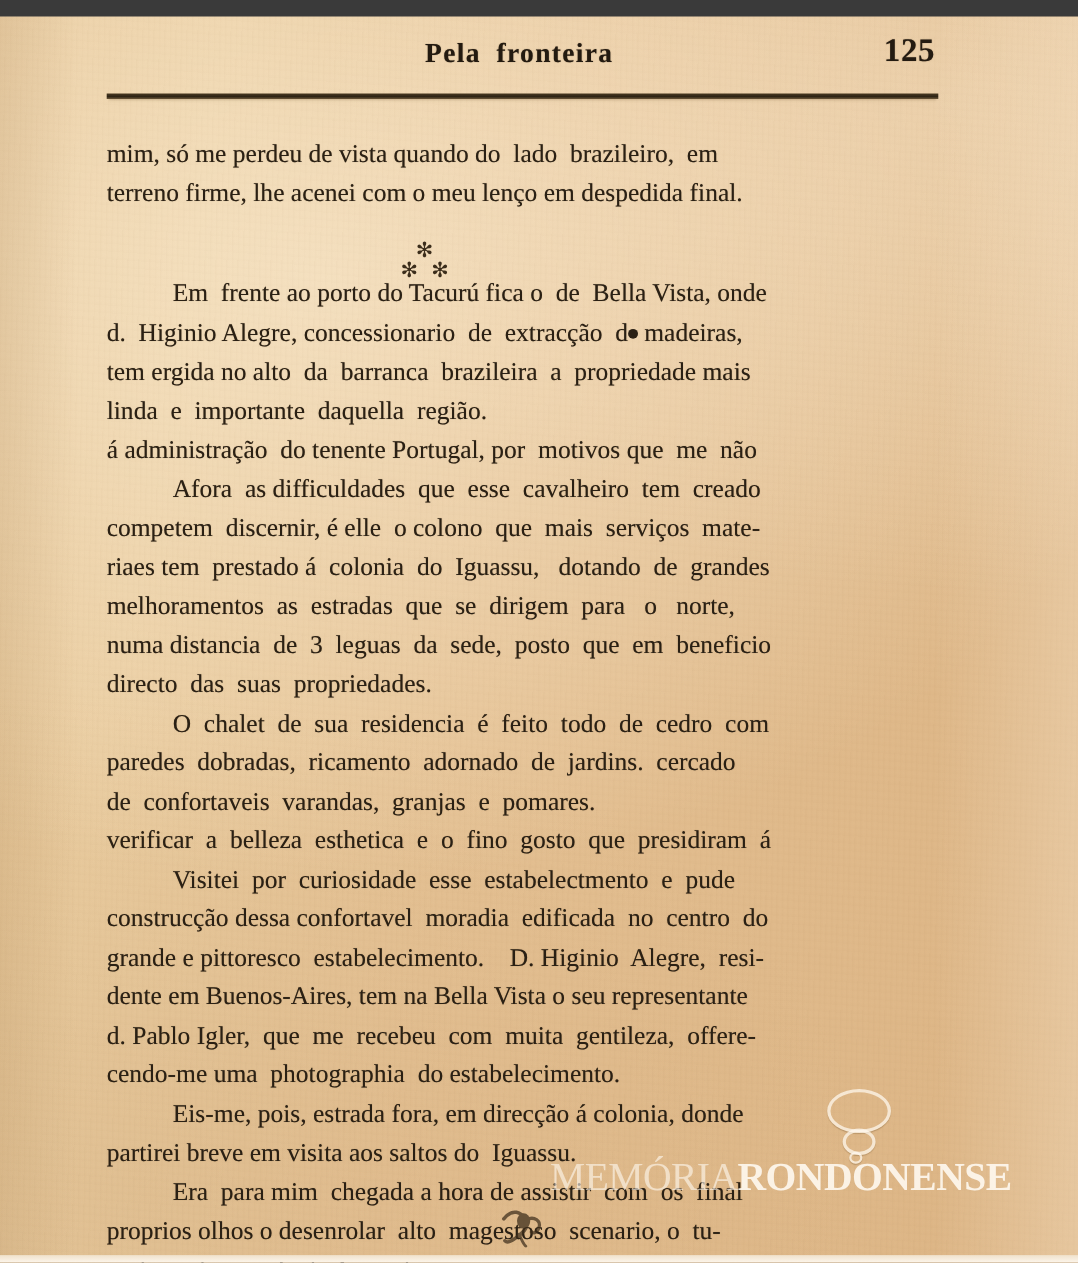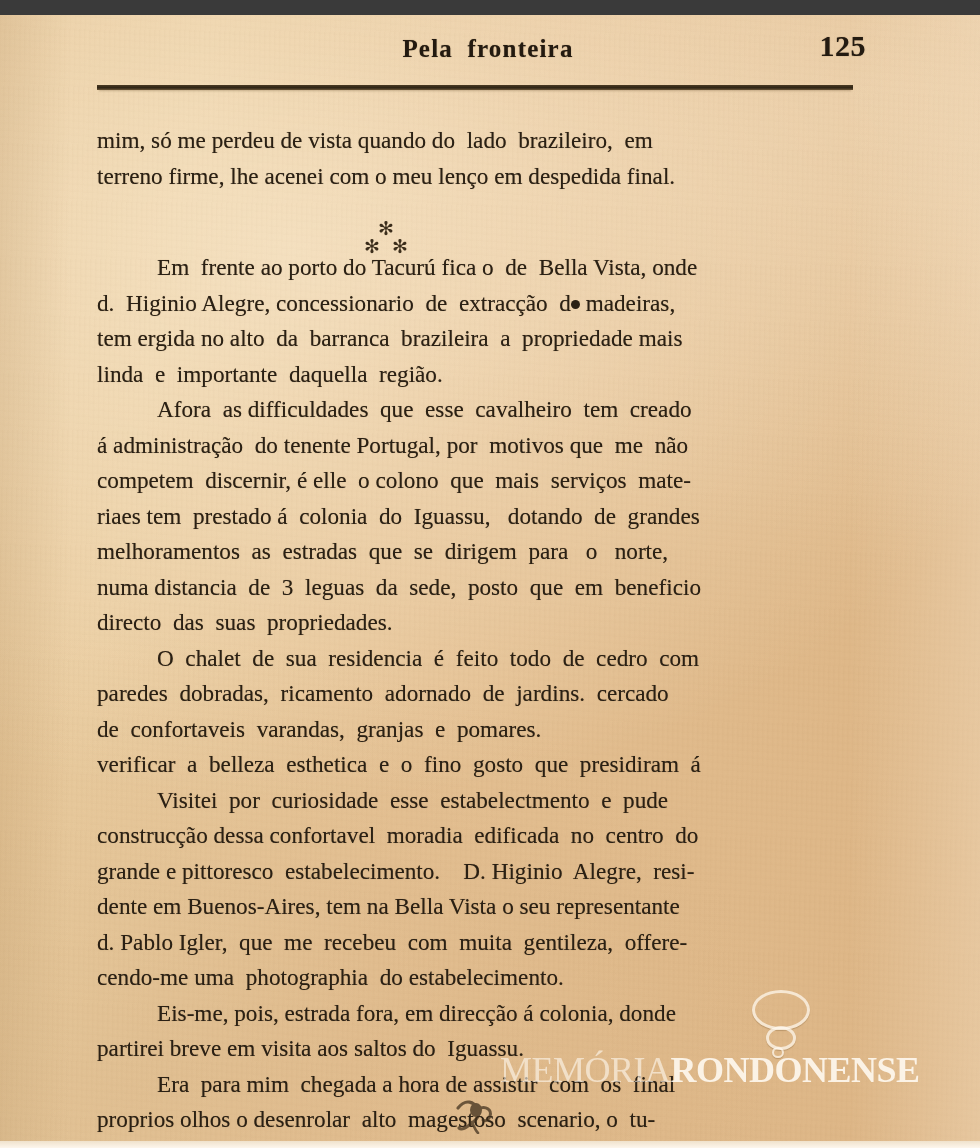--- a/index.html
+++ b/index.html
@@ -64,21 +64,21 @@
   .content {
     position: absolute;
     top: 15px; left: 0; right: 0; bottom: 0;
     z-index: 3;
   }
 
   
   .runhead {
     position: absolute;
     top: 20px;
-    left: 110px;
+    left: 94px;
     width: 756px;
     display: flex;
     align-items: baseline;
     justify-content: center;
   }
   .runhead-title {
     font-weight: bold;
     font-size: 25px;
     letter-spacing: 1.2px;
     color: #231a10;
@@ -255,22 +255,22 @@
             <span class="ln"><span>terreno firme, lhe acenei com o meu lenço em despedida final.</span></span>
           </p>
           <div style="height: 56px;"></div>
           <p class="para" id="para-bella-vista">
             <span class="ln"><span class="indent"></span><span>Em  frente ao porto do Tacurú fica o  de  Bella Vista, onde</span></span>
             <span class="ln"><span>d.  Higinio Alegre, concessionario  de  extracção  d</span><span class="blot"></span><span> madeiras,</span></span>
             <span class="ln"><span>tem ergida no alto  da  barranca  brazileira  a  propriedade mais</span></span>
             <span class="ln"><span>linda  e  importante  daquella  região.</span></span>
           </p>
           <p class="para" id="para-afora">
+            <span class="ln"><span>á administração  do tenente Portugal, por  motivos que  me  não</span></span>
             <span class="ln"><span class="indent"></span><span>Afora  as difficuldades  que  esse  cavalheiro  tem  creado</span></span>
-            <span class="ln"><span>á administração  do tenente Portugal, por  motivos que  me  não</span></span>
             <span class="ln"><span>competem  discernir, é elle  o colono  que  mais  serviços  mate-</span></span>
             <span class="ln"><span>riaes tem  prestado á  colonia  do  Iguassu,   dotando  de  grandes</span></span>
             <span class="ln"><span>melhoramentos  as  estradas  que  se  dirigem  para   o   norte,</span></span>
             <span class="ln"><span>numa distancia  de  3  leguas  da  sede,  posto  que  em  beneficio</span></span>
             <span class="ln"><span>directo  das  suas  propriedades.</span></span>
           </p>
           <p class="para" id="para-chalet">
             <span class="ln"><span class="indent"></span><span>O  chalet  de  sua  residencia  é  feito  todo  de  cedro  com</span></span>
             <span class="ln"><span>paredes  dobradas,  ricamento  adornado  de  jardins.  cercado</span></span>
             <span class="ln"><span>de  confortaveis  varandas,  granjas  e  pomares.</span></span>

